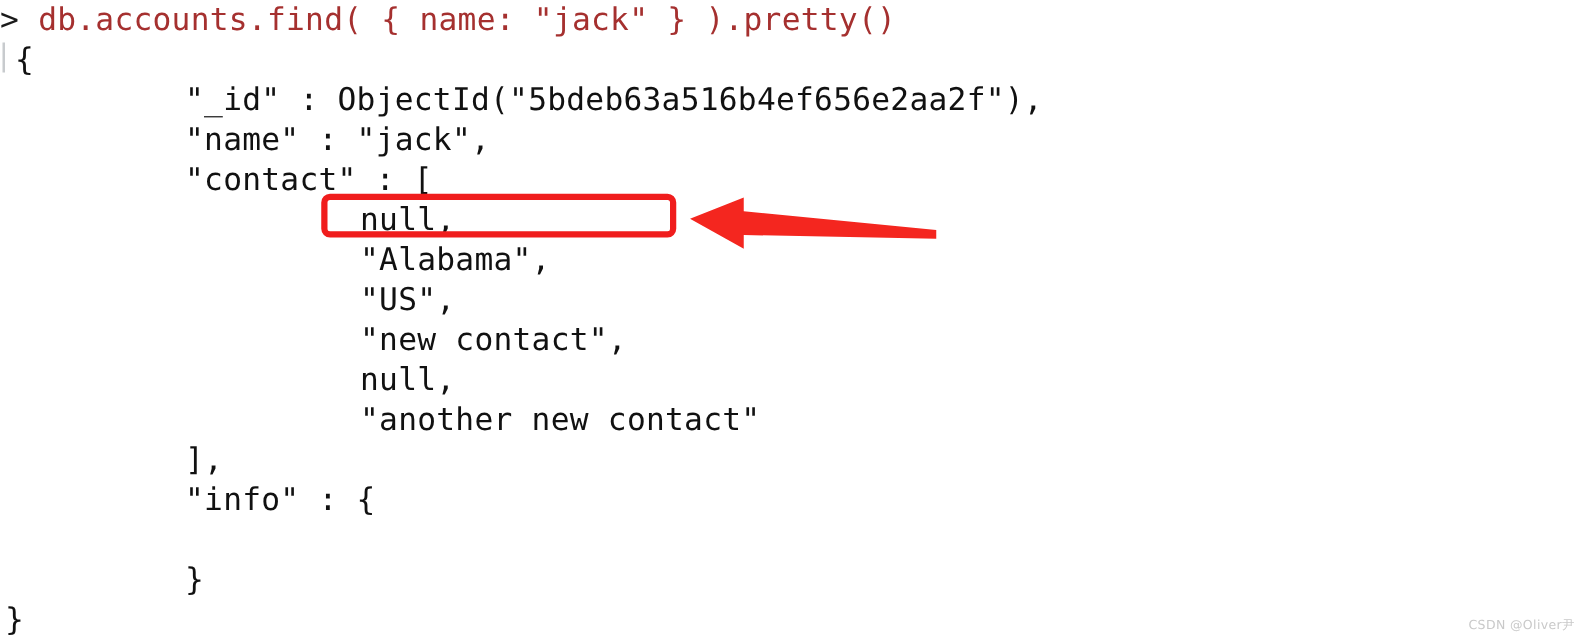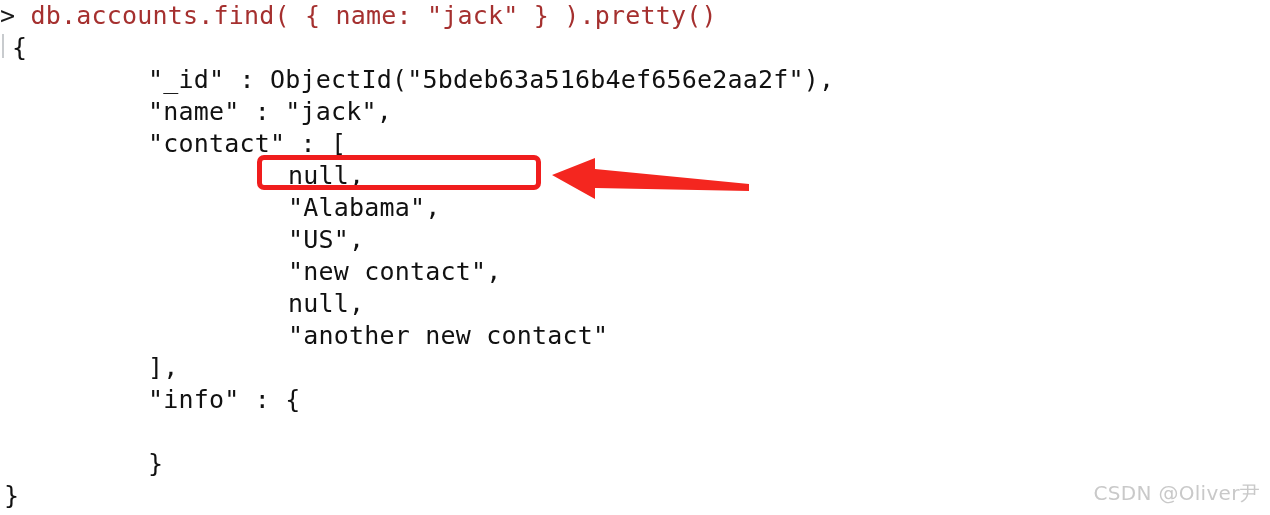--- a/index.html
+++ b/index.html
@@ -78,21 +78,21 @@
     height: 52px;
     pointer-events: none;
   }
 
   
   .watermark {
     position: absolute;
     right: 10px;
     bottom: 8px;
     font-family: "DejaVu Sans", "Liberation Sans", sans-serif;
-    font-size: 20px;
+    font-size: 10px;
     color: #c9c9c9;
     letter-spacing: .3px;
     white-space: pre;
   }
 </style>
 </head>
 <body>
 
 <div id="screen">
 

